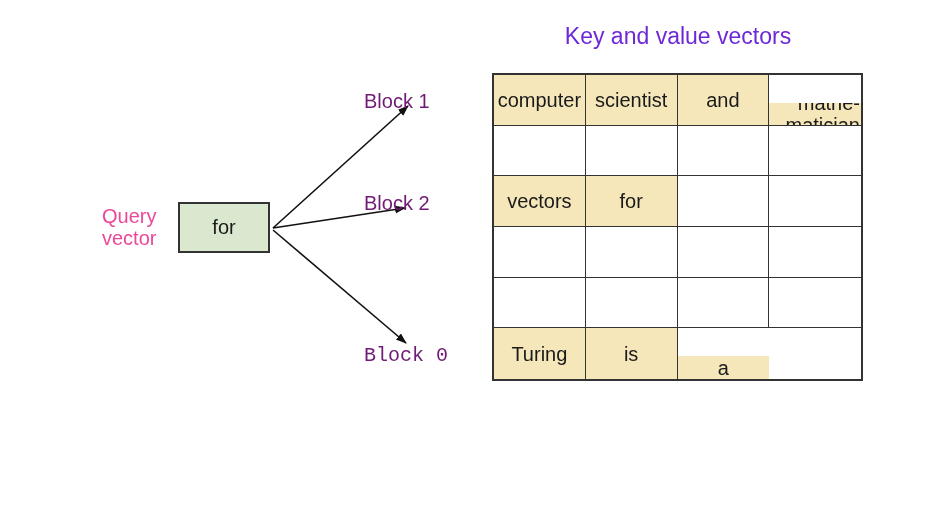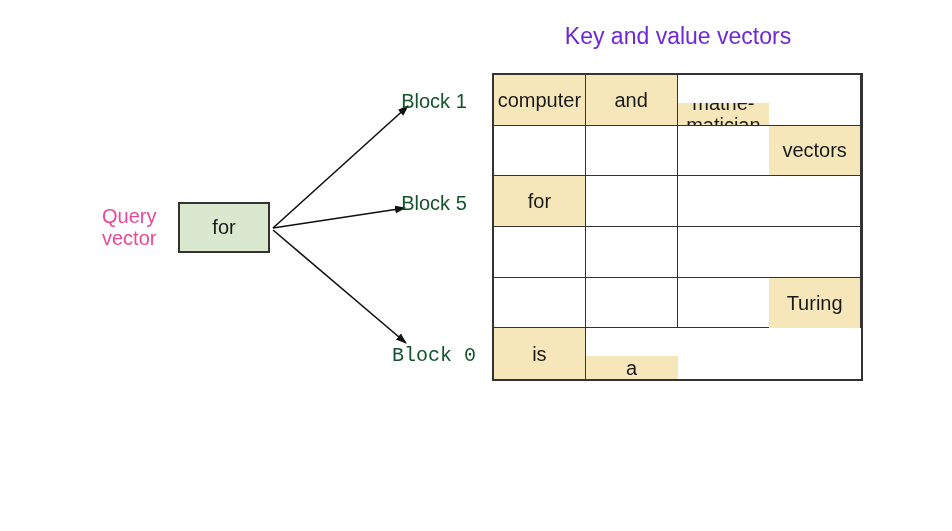--- a/index.html
+++ b/index.html
@@ -52,27 +52,27 @@
   .arrows {
     position: absolute;
     left: 0;
     top: 0;
     width: 952px;
     height: 531px;
     pointer-events: none;
   }
   .block-label {
     position: absolute;
-    left: 384px;
+    left: 364px;
     width: 100px;
     height: 22px;
-    text-align: center;
+    text-align: left;
     font-size: 20px;
     line-height: 22px;
-    color: #14532d;
+    color: #701a75;
   }
   .block-label.b1 { top: 90px; }
   .block-label.b2 { top: 192px; }
   .block-label.b0 { top: 345px; font-family: Liberation Mono, monospace; }
   .kv-grid {
     position: absolute;
     left: 492px;
     top: 73px;
     width: 371px;
     height: 308px;
@@ -82,21 +82,21 @@
     grid-template-columns: repeat(4, 1fr);
     grid-template-rows: repeat(6, 1fr);
     background: #ffffff;
   }
   .cell {
     border-right: 1.5px solid var(--border-color, #333333);
     border-bottom: 1.5px solid var(--border-color, #333333);
     display: flex;
     align-items: center;
     justify-content: center;
-    text-align: center;
+    text-align: right;
     font-size: 20px;
     line-height: 22px;
     padding: 0 1px;
     overflow: hidden;
     background: #ffffff;
   }
   .cell.last-col { border-right: none; margin-top: 28px; }
   .cell.last-row { border-bottom: none; }
   .cell.hl { background: var(--highlight-fill, #f5e7ba); }
 </style>
@@ -119,25 +119,26 @@
       <marker id="arrowhead" markerWidth="12" markerHeight="9" refX="10" refY="4" orient="auto" markerUnits="userSpaceOnUse">
         <path d="M0,0 L11,4 L0,8 Z" fill="#111111"></path>
       </marker>
     </defs>
     <line x1="273" y1="228" x2="408" y2="106" stroke="#111111" stroke-width="1.6" marker-end="url(#arrowhead)"></line>
     <line x1="273" y1="228" x2="405" y2="208" stroke="#111111" stroke-width="1.6" marker-end="url(#arrowhead)"></line>
     <line x1="273" y1="230" x2="406" y2="343" stroke="#111111" stroke-width="1.6" marker-end="url(#arrowhead)"></line>
   </svg>
 
   <div class="block-label b1">Block 1</div>
-  <div class="block-label b2">Block 5</div>
+  <div class="block-label b2">Block 2</div>
   <div class="block-label b0">Block 0</div>
 
   <div class="kv-grid">
       <div class="cell hl">computer</div>
+      <div class="cell hl">scientist</div>
       <div class="cell hl">and</div>
       <div class="cell hl last-col">mathe-matician</div>
       <div class="cell"></div>
       <div class="cell"></div>
       <div class="cell"></div>
       <div class="cell last-col"></div>
       <div class="cell hl">vectors</div>
       <div class="cell hl">for</div>
       <div class="cell"></div>
       <div class="cell last-col"></div>

